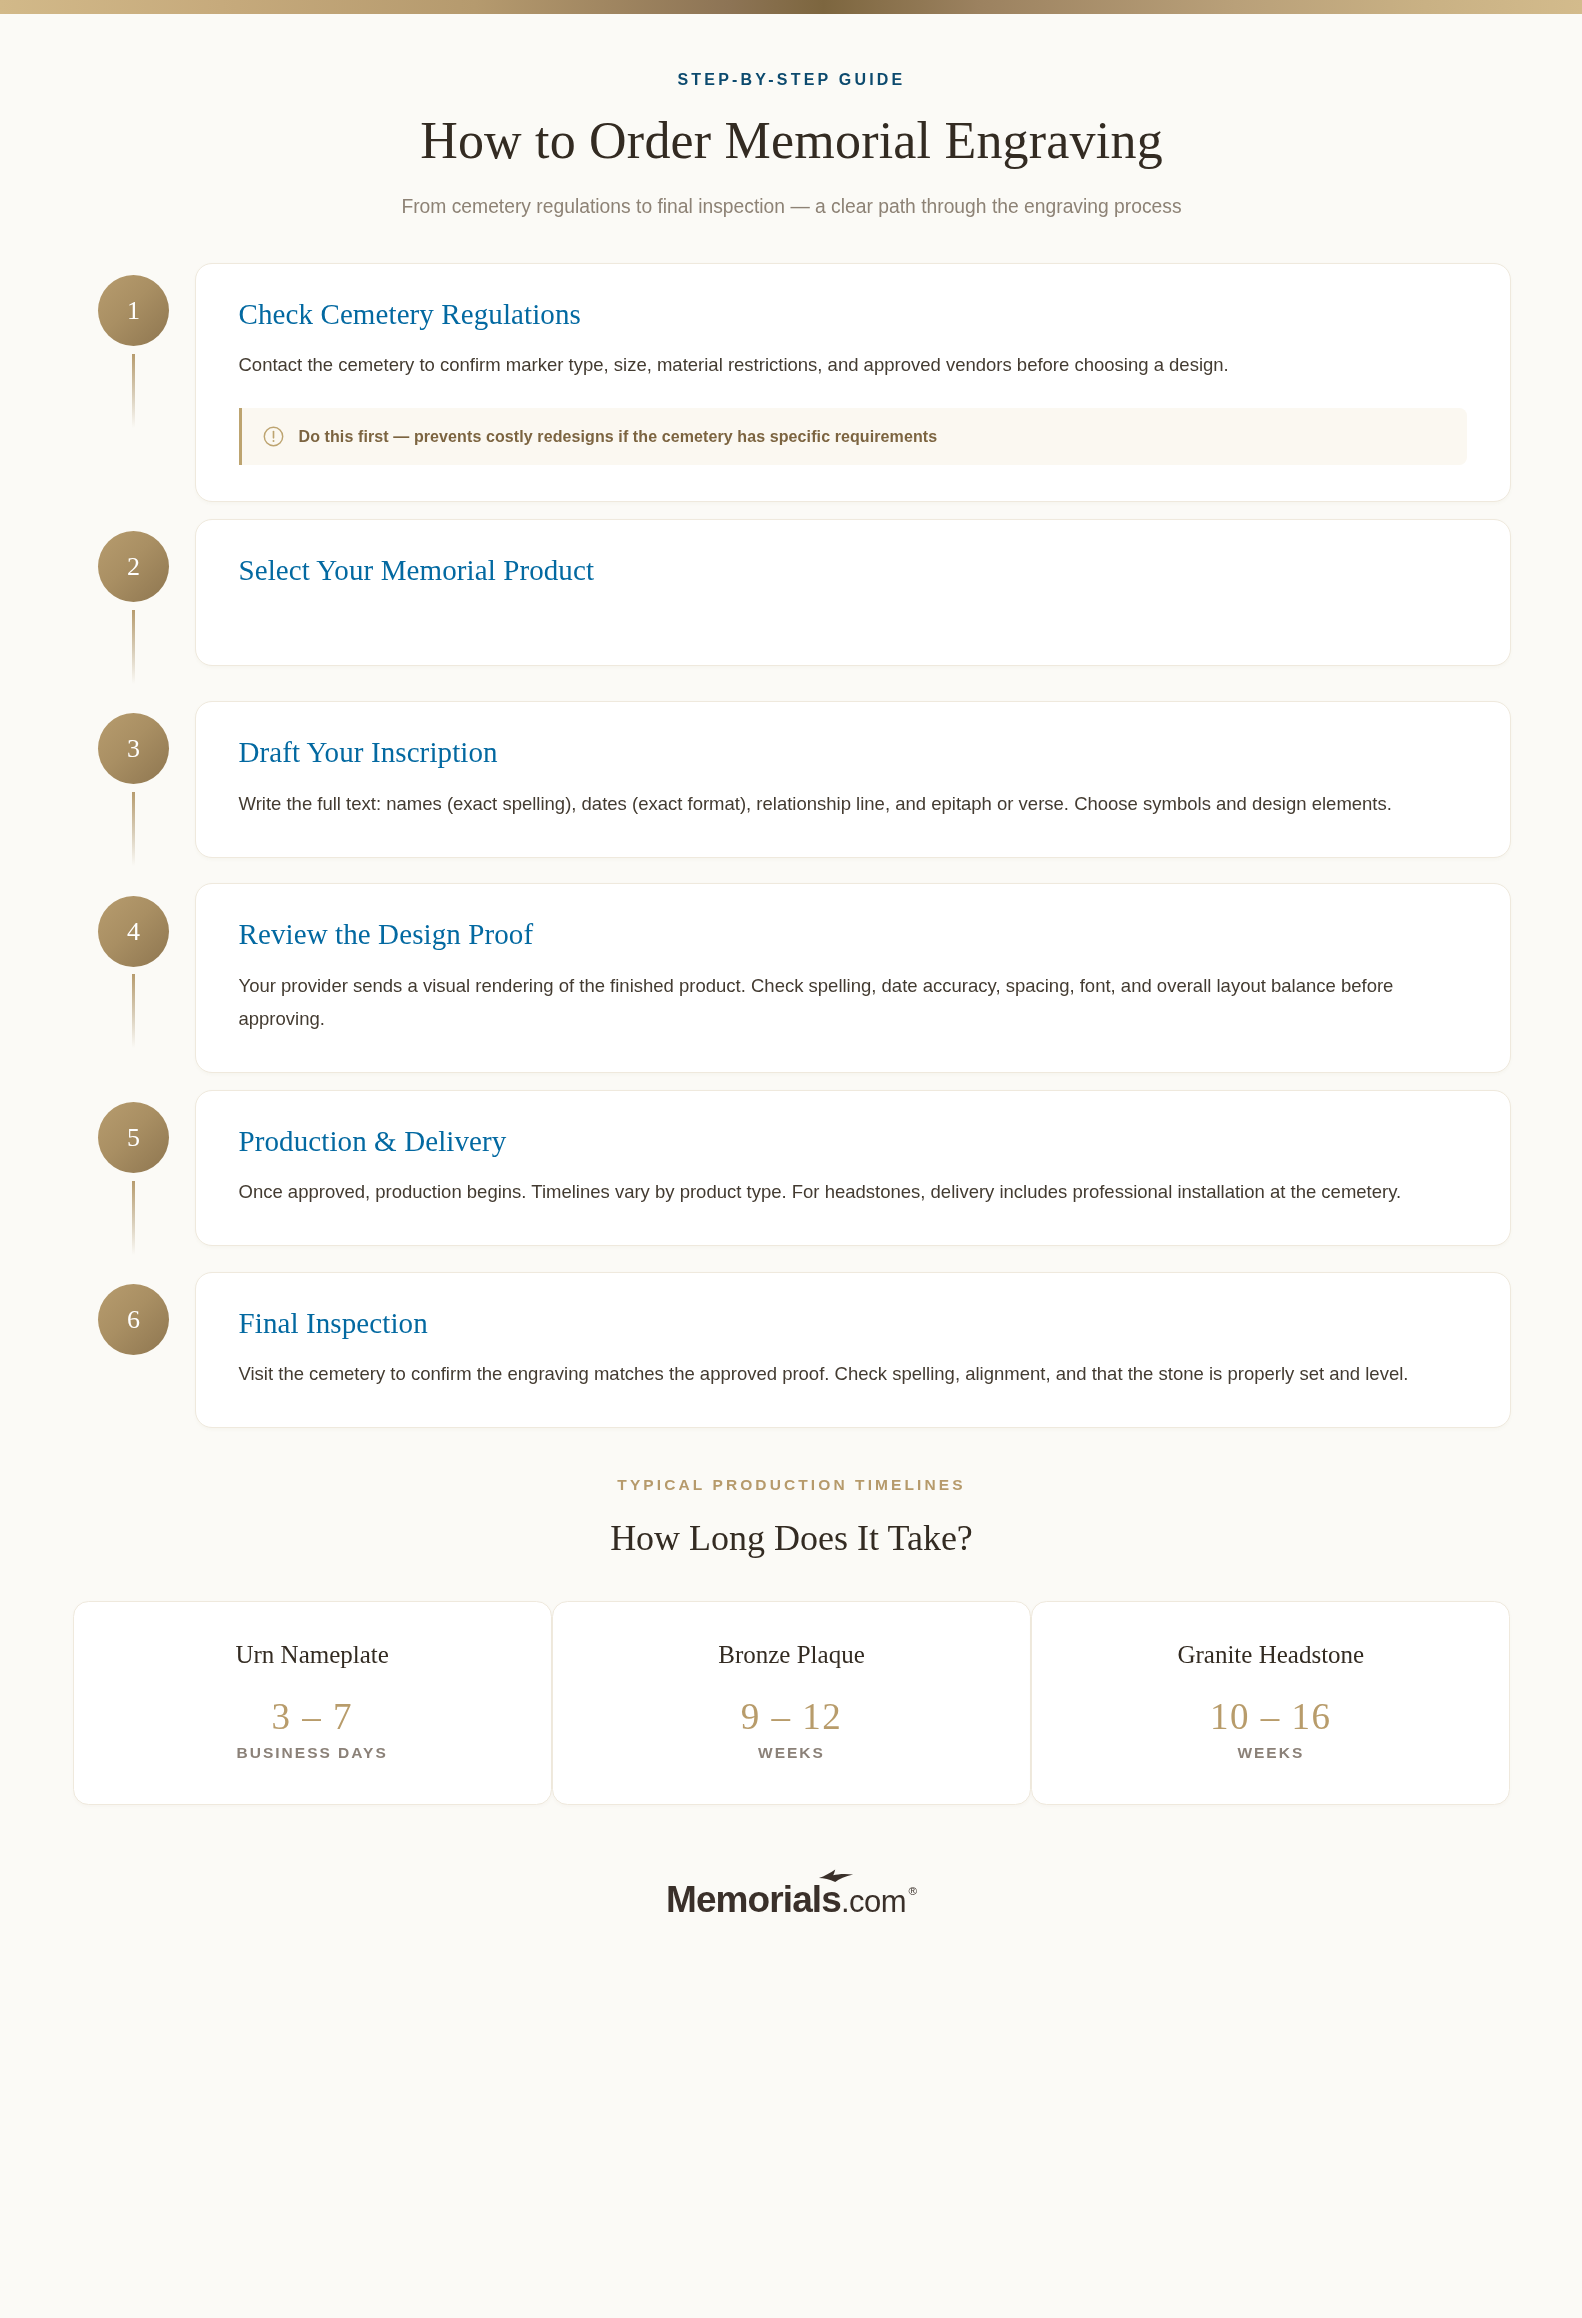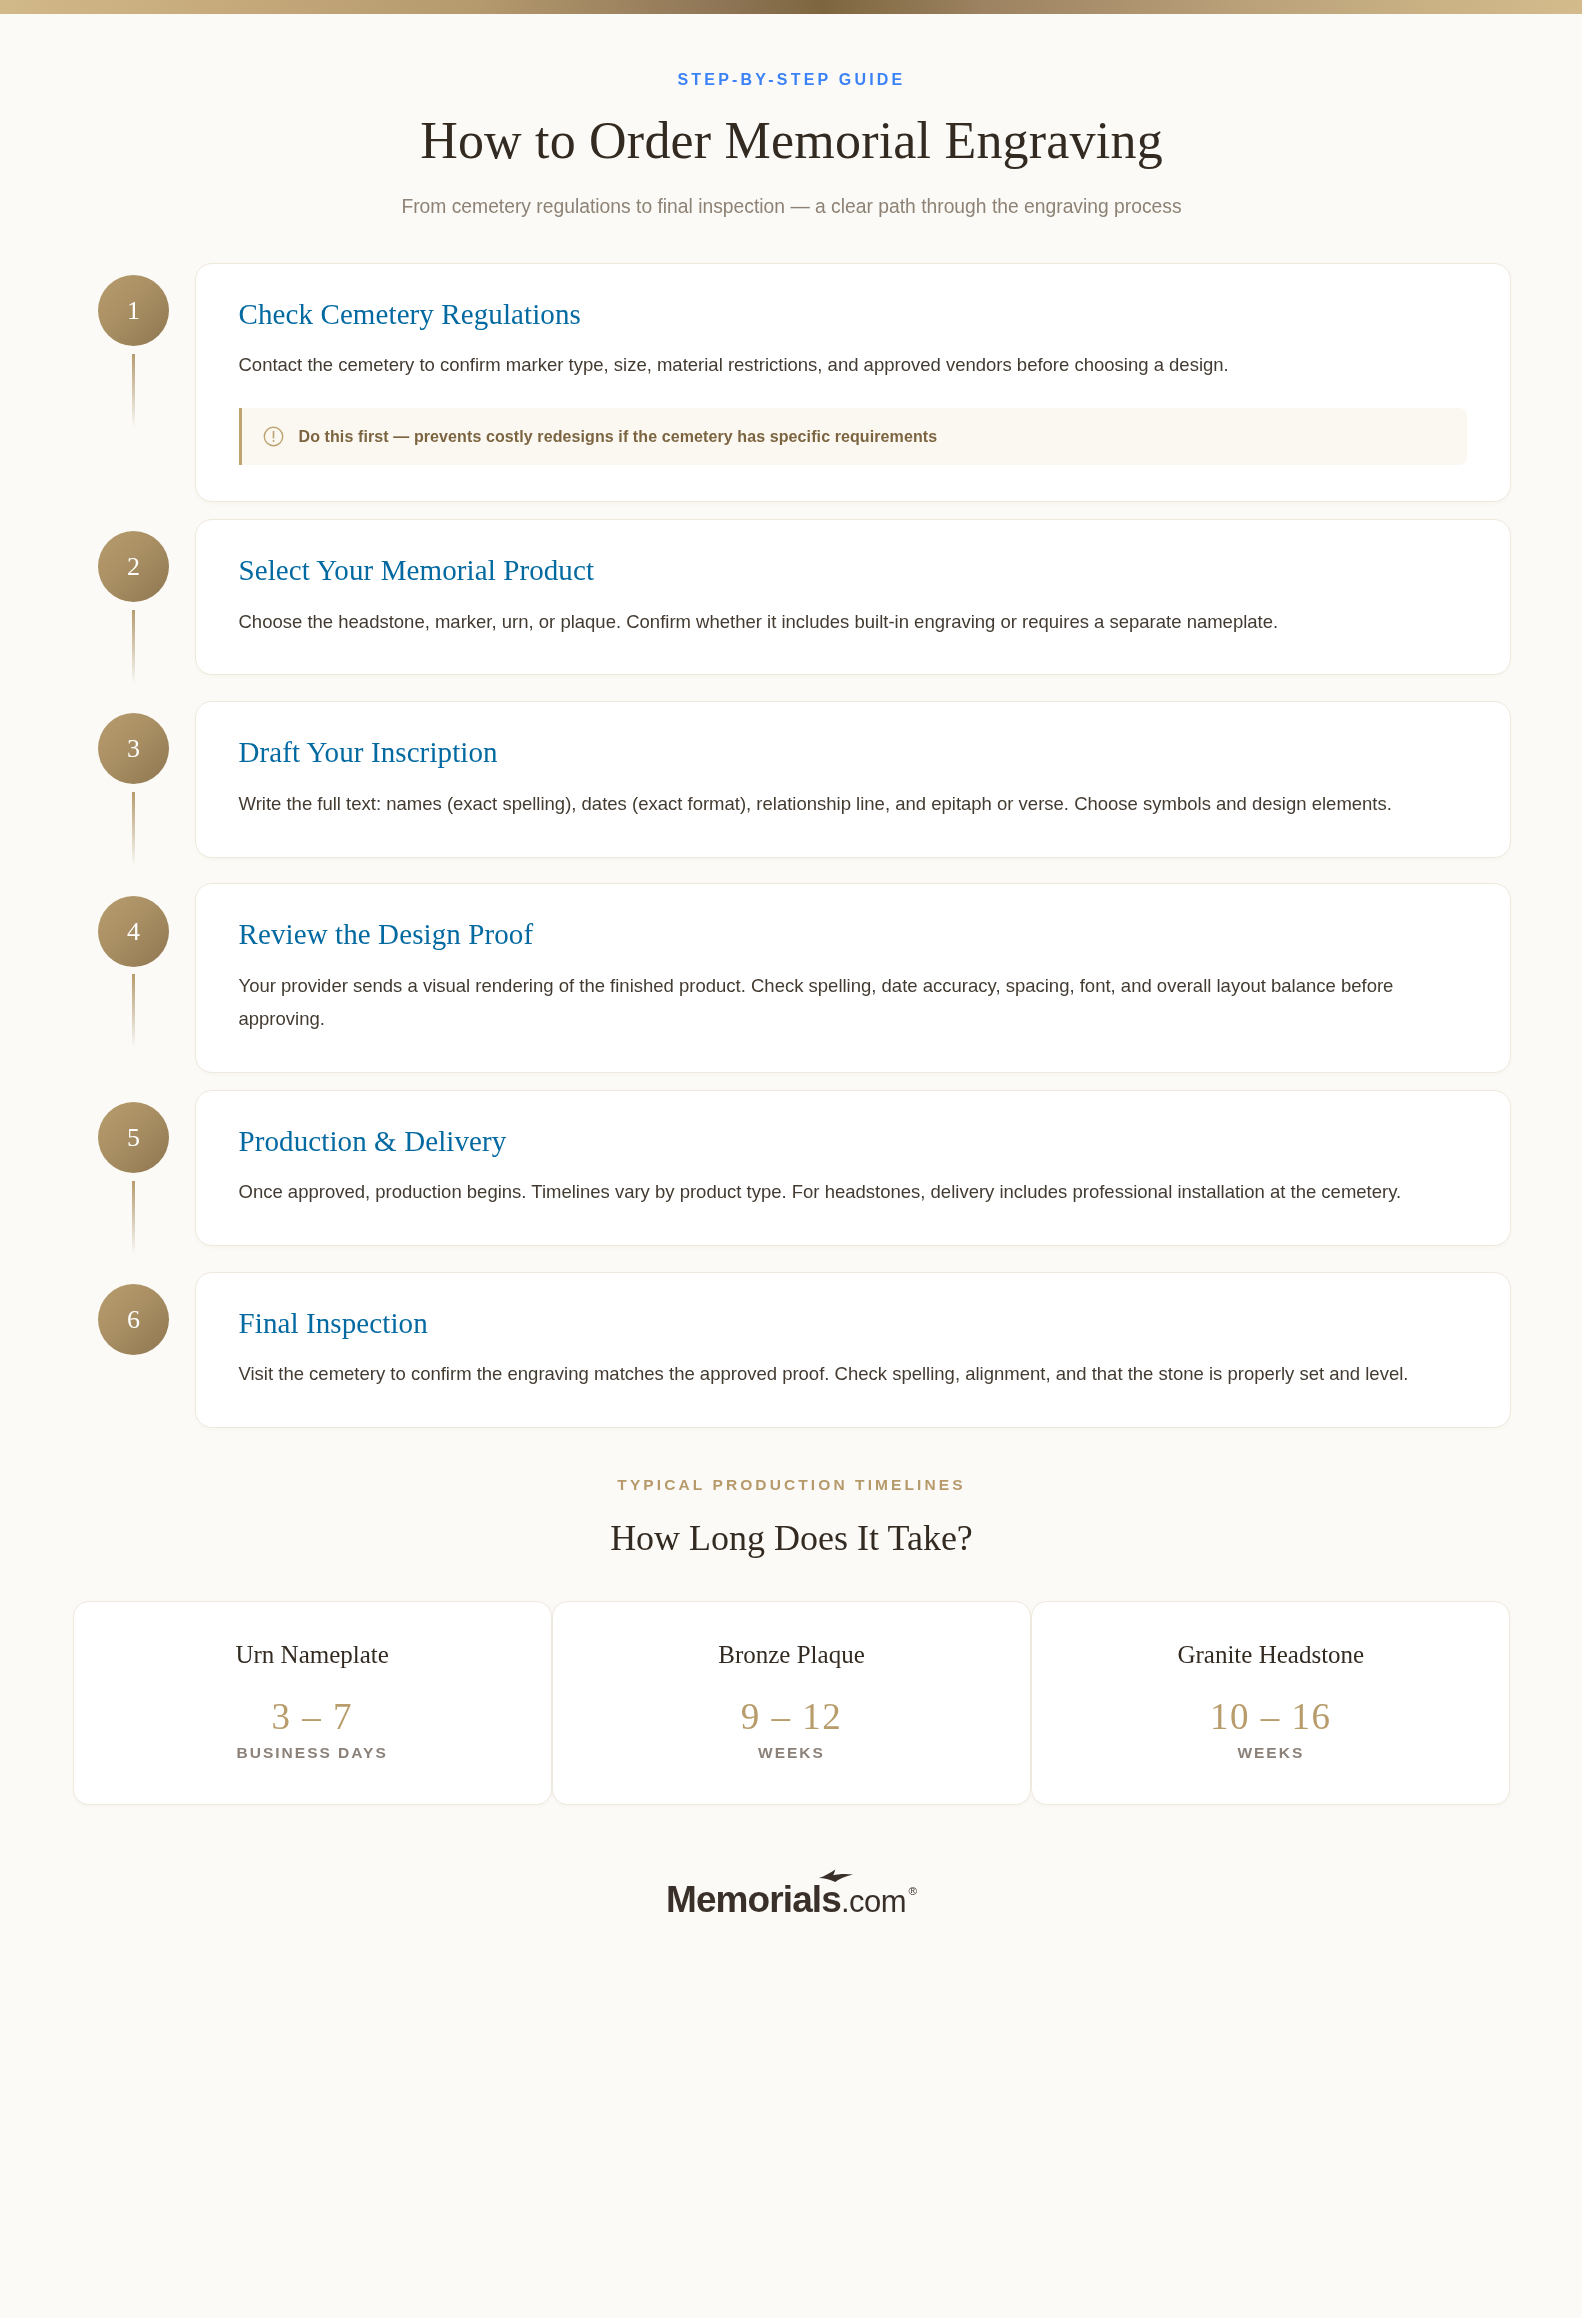--- a/index.html
+++ b/index.html
@@ -42,21 +42,21 @@
   
   .header {
     text-align: center;
     padding-top: 57px;
   }
   .eyebrow {
     font-family: "Liberation Sans", sans-serif;
     font-size: 16px;
     font-weight: 700;
     letter-spacing: 3.2px;
-    color: #3b82f6;
+    color: #0c4a6e;
     text-transform: uppercase;
   }
   .page-title {
     font-family: "Liberation Serif", serif;
     font-size: 52px;
     font-weight: 400;
     color: #332b22;
     margin-top: 21.6px;
     letter-spacing: 0.2px;
   }
@@ -297,21 +297,20 @@
       </div>
       </div>
       </div>
       <div class="step">
       <div class="rail">
         <div class="badge">2</div>
         <div class="connector"></div>
       </div>
       <div class="card">
         <div class="card-title">Select Your Memorial Product</div>
-        <div class="card-body">Choose the headstone, marker, urn, or plaque. Confirm whether it includes built-in engraving or requires a separate nameplate.</div>
 
       </div>
       </div>
       <div class="step">
       <div class="rail">
         <div class="badge">3</div>
         <div class="connector"></div>
       </div>
       <div class="card">
         <div class="card-title">Draft Your Inscription</div>

